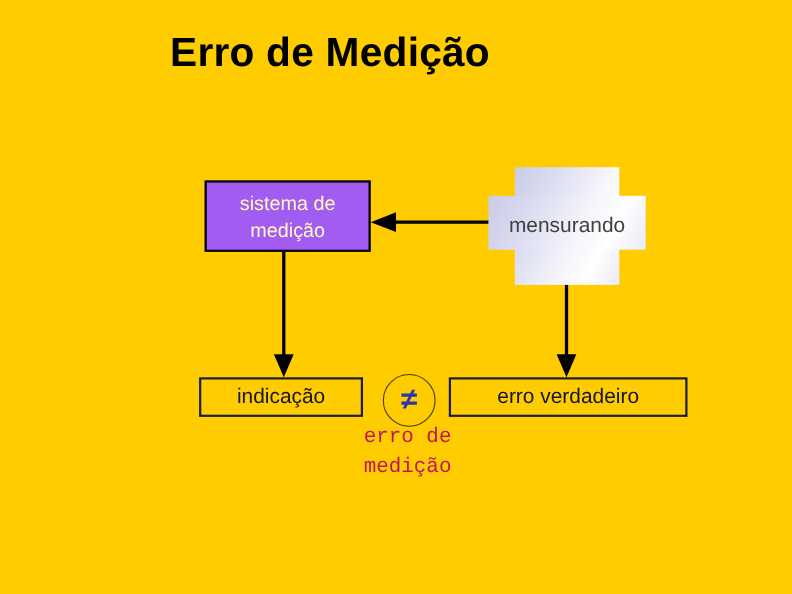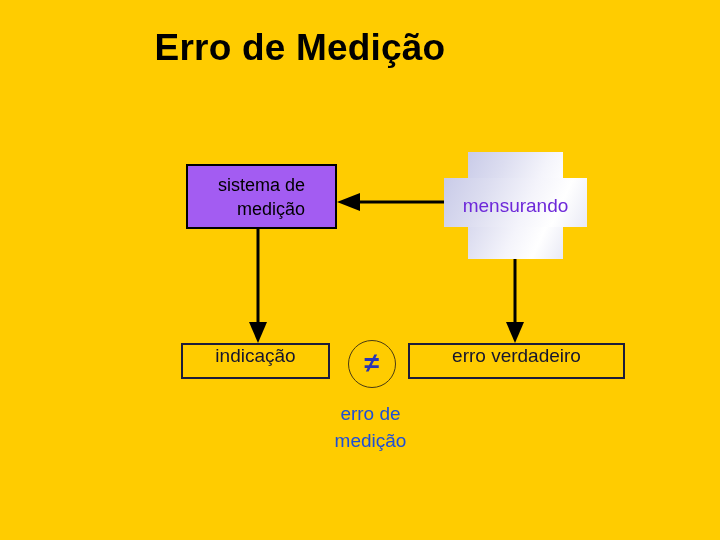--- a/index.html
+++ b/index.html
@@ -58,22 +58,22 @@
     left: 186px;
     top: 164px;
     width: 151px;
     height: 65px;
     background: #A35CF2;
     border: 2px solid #000000;
     box-sizing: border-box;
     display: flex;
     align-items: center;
     justify-content: center;
-    text-align: right;
-    color: #000000;
+    text-align: center;
+    color: #fef9c3;
     font-size: 18px;
     line-height: 24px;
   }
   #node-sistema .label-line { display: block; }
 
   
   #node-mensurando {
     position: absolute;
     left: 444px;
     top: 152px;
@@ -99,32 +99,33 @@
   }
   #node-mensurando .cross-label {
     position: absolute;
     left: 0;
     top: 0;
     width: 143px;
     height: 107px;
     display: flex;
     align-items: center;
     justify-content: center;
-    color: #6d28d9;
+    color: #404040;
     font-size: 19px;
     white-space: nowrap;
   }
 
   
   .outline-box {
     position: absolute;
     border: 2px solid #1C1C3A;
     background: transparent;
     box-sizing: border-box;
     display: flex;
+    align-items: center;
     justify-content: center;
     color: #15152E;
     font-size: 19px;
     white-space: nowrap;
   }
   #node-indicacao {
     left: 181px;
     top: 343px;
     width: 149px;
     height: 36px;
@@ -156,26 +157,27 @@
     font-size: 27px;
     font-weight: bold;
     line-height: 1;
     margin-top: -2px;
   }
 
   
   #caption-erro {
     position: absolute;
     left: 283px;
-    top: 400px;
+    top: 384px;
     width: 175px;
     text-align: center;
-    color: #1d4ed8;
+    color: #be185d;
     font-size: 19px;
     line-height: 27px;
+    font-family: Liberation Mono, monospace;
   }
   #caption-erro .label-line { display: block; }
 </style>
 </head>
 <body>
 
 <div id="slide">
 
   <div id="slide-title">Erro de Medição</div>
 

